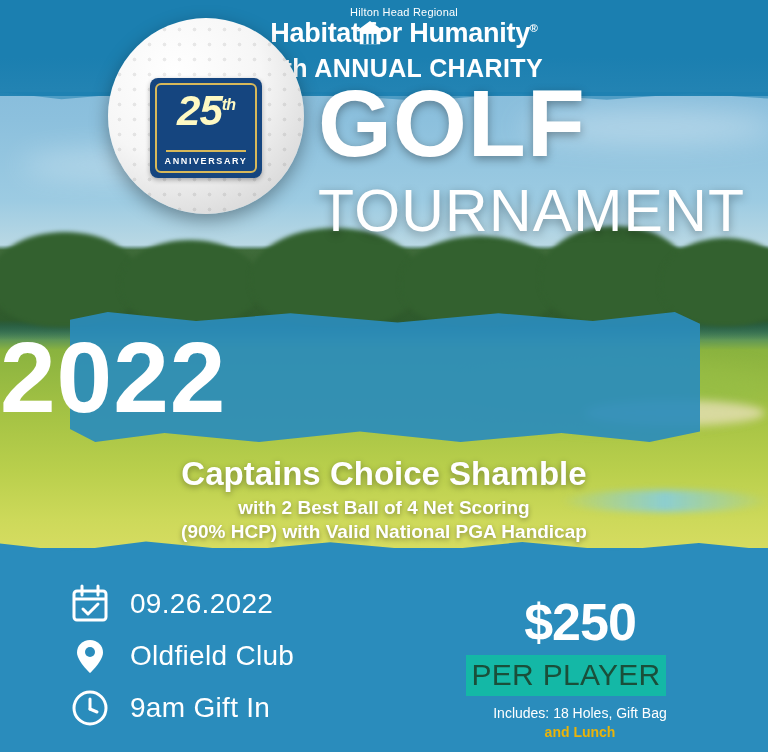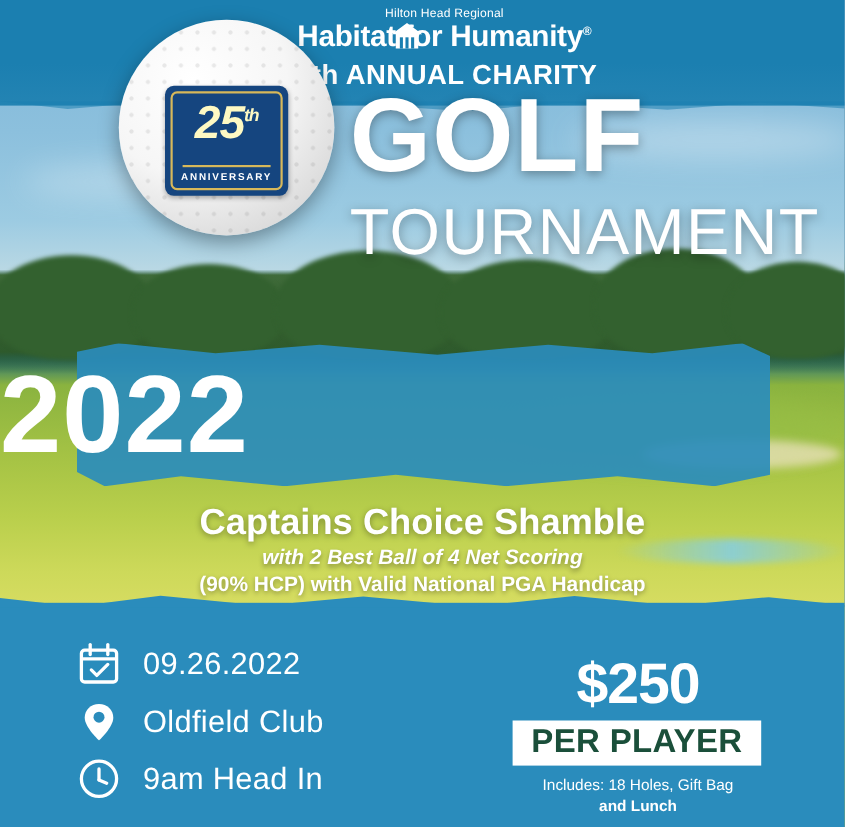--- a/index.html
+++ b/index.html
@@ -251,21 +251,20 @@
     text-shadow: 0 2px 6px rgba(0,0,0,.35);
   }
   .fmt-sub1 {
     position: absolute;
     left: 0; right: 0; top: 497px;
     text-align: center;
     color: #ffffff;
     font-size: 19px;
     font-weight: bold;
     text-shadow: 0 2px 5px rgba(0,0,0,.35);
-    font-style: italic;
   }
   .fmt-sub2 {
     position: absolute;
     left: 0; right: 0; top: 521px;
     text-align: center;
     color: #ffffff;
     font-size: 19px;
     font-weight: bold;
     text-shadow: 0 2px 5px rgba(0,0,0,.35);
   }
@@ -314,44 +313,44 @@
     width: 280px;
     text-align: center;
     color: #ffffff;
     font-size: 52px;
     font-weight: bold;
     letter-spacing: -1px;
   }
   .per-player {
     position: absolute;
     left: 466px; top: 655px;
-    width: 226px;
-    text-align: center;
-    background: #ffffff;
+    width: 200px;
+    text-align: center;
+    background: #14b8a6;
     color: #1a4f3a;
     font-size: 30px;
-    font-weight: bold;
+    font-weight: normal;
     padding: 3px 0 4px;
     letter-spacing: .3px;
   }
   .includes1 {
     position: absolute;
     left: 440px; top: 705px;
     width: 280px;
     text-align: center;
     color: #ffffff;
     font-size: 14px;
     font-weight: normal;
   }
   .includes2 {
     position: absolute;
     left: 440px; top: 724px;
     width: 280px;
     text-align: center;
-    color: #ffffff;
+    color: #eab308;
     font-size: 14px;
     font-weight: bold;
   }
 </style>
 </head>
 <body>
 
 <div class="poster">
 
   <div class="bg">
@@ -428,21 +427,21 @@
       </svg>
       <div class="info-text">Oldfield Club</div>
     </div>
 
     <div class="info-row">
       <svg class="info-icon" viewBox="0 0 40 40">
         <circle cx="20" cy="20" r="16" fill="none" stroke="#ffffff" stroke-width="3"></circle>
         <line x1="20" y1="11" x2="20" y2="21" stroke="#ffffff" stroke-width="3" stroke-linecap="round"></line>
         <line x1="20" y1="21" x2="27" y2="24" stroke="#ffffff" stroke-width="3" stroke-linecap="round"></line>
       </svg>
-      <div class="info-text">9am Head In</div>
+      <div class="info-text">9am Gift In</div>
     </div>
 
   </div>
 
   <div class="price">$250</div>
   <div class="per-player">PER PLAYER</div>
   <div class="includes1">Includes: 18 Holes, Gift Bag</div>
   <div class="includes2">and Lunch</div>
 
 </div>

